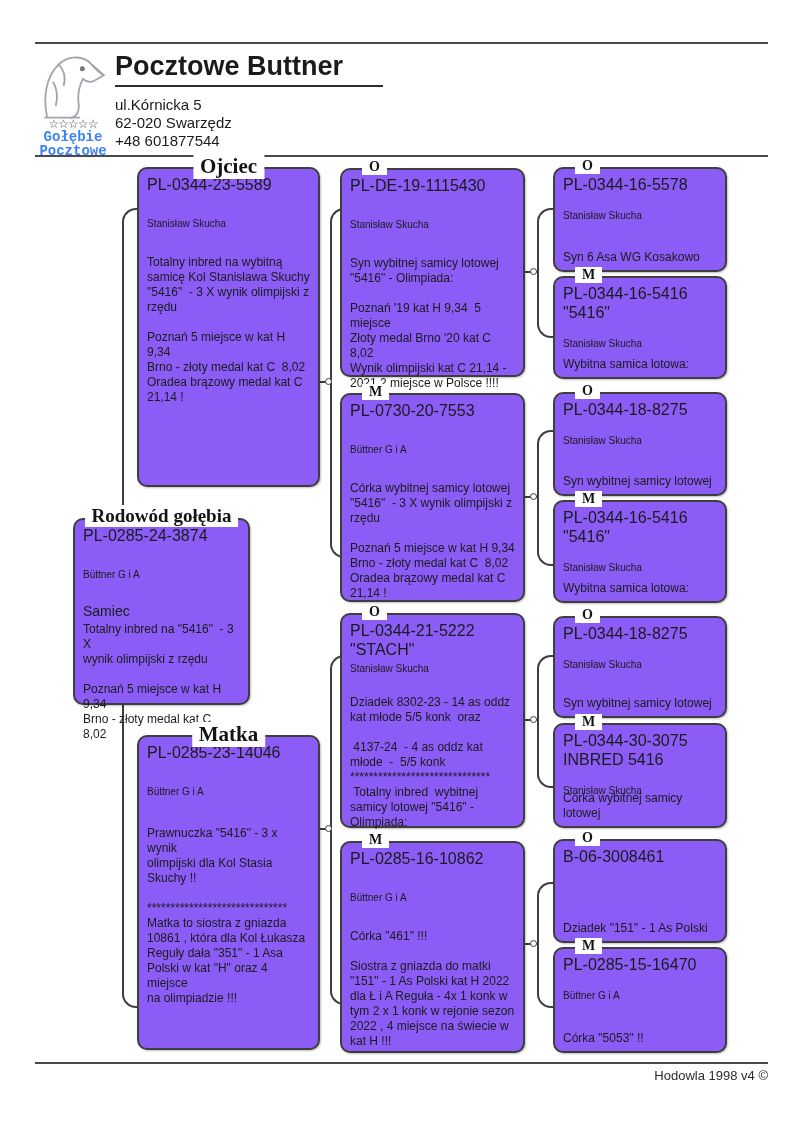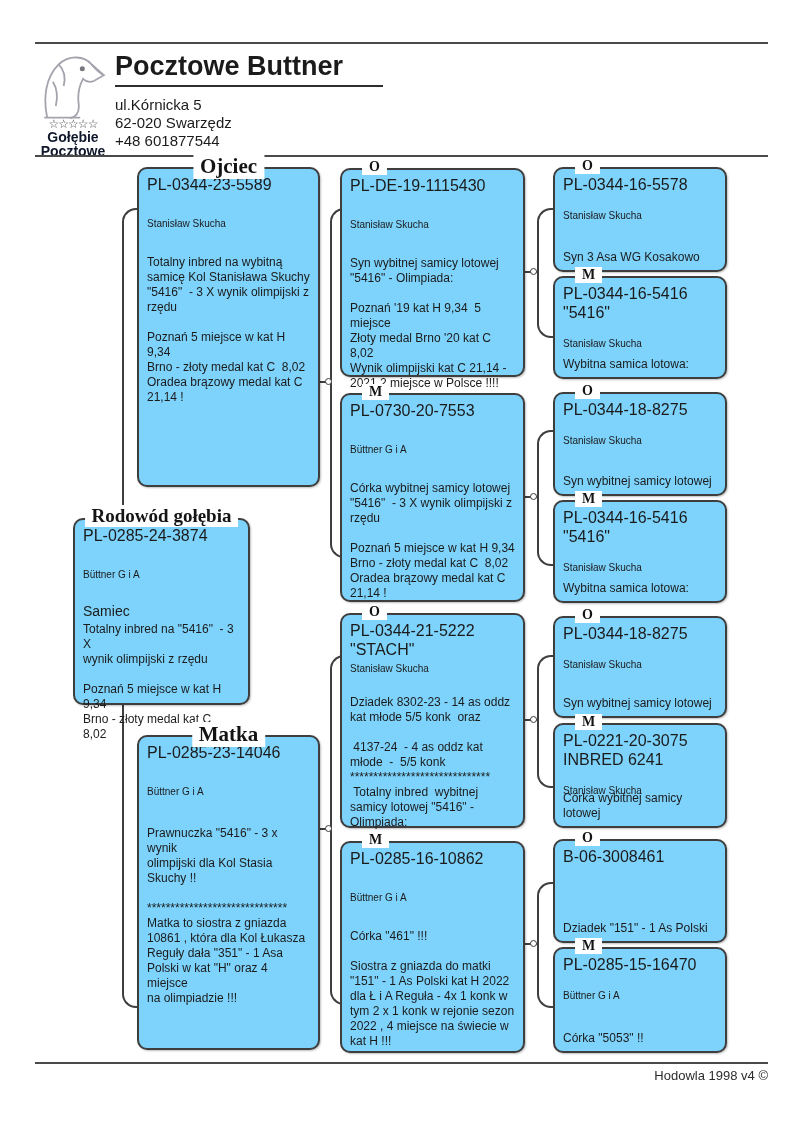--- a/index.html
+++ b/index.html
@@ -6,24 +6,24 @@
   #page{position:relative;width:800px;height:1131px;background:#fff;overflow:hidden;
         font-family:"Liberation Sans",sans-serif;color:#1b1b1b;}
   .hrule{position:absolute;height:2px;background:#4a4a4a;}
   
   #owner-name{position:absolute;left:115px;top:50px;font-size:27px;font-weight:bold;
               border-bottom:2px solid #2e2e2e;padding:0 40px 3px 0;line-height:32px;}
   #owner-address{position:absolute;left:115px;top:96px;font-size:15px;line-height:18px;white-space:pre-line;}
   #logo{position:absolute;left:34px;top:53px;width:78px;text-align:center;}
   #logo svg{display:block;margin:0 auto;}
   #logo .stars{font-size:12px;letter-spacing:-1px;color:#4c4c4c;line-height:11px;}
-  #logo .logo-word{font-family:Liberation Sans, sans-serif;font-weight:bold;font-size:14px;
-                   color:#0f172a;line-height:14px;}
+  #logo .logo-word{font-family:Liberation Mono, monospace;font-weight:bold;font-size:14px;
+                   color:#3b82f6;line-height:14px;}
   
-  .box{position:absolute;background:#7dd3fc;border:2px solid #3e3e3e;border-radius:10px;
+  .box{position:absolute;background:#8b5cf6;border:2px solid #3e3e3e;border-radius:10px;
        box-shadow:1px 1px 2px rgba(0,0,0,.25);z-index:3;padding:6px 8px;box-sizing:border-box;}
   .tab{position:absolute;top:-11px;left:20px;background:#fff;padding:0 7px;
        font-family:"Liberation Serif",serif;font-weight:bold;font-size:14px;color:#141414;}
   .tab.center{left:50%;transform:translateX(-50%);white-space:nowrap;font-size:21px;top:-15px;}
   .ring{font-size:16px;line-height:19px;white-space:pre-wrap;}
   .alias{font-size:16px;line-height:19px;white-space:pre-wrap;}
   .name{font-size:10px;line-height:17px;margin-top:21px;white-space:pre-wrap;}
   .name.tight{margin-top:1px;}
   .sex{font-size:14px;line-height:17px;margin-top:20px;}
   .desc{font-size:12px;line-height:15px;margin-top:23px;white-space:pre-wrap;}
@@ -189,21 +189,21 @@
 dla Ł i A Reguła - 4x 1 konk w
 tym 2 x 1 konk w rejonie sezon
 2022 , 4 miejsce na świecie w
 kat H !!!</div>
   </div>
 
   <div class="box sm" style="left:553px;top:167px;width:174px;height:105px;">
     <span class="tab">O</span>
     <div class="ring">PL-0344-16-5578</div>
     <div class="name">Stanisław Skucha</div>
-    <div class="desc">Syn 3 Asa WG Kosakowo</div>
+    <div class="desc">Syn 6 Asa WG Kosakowo</div>
   </div>
 
   <div class="box sm" style="left:553px;top:276px;width:174px;height:103px;">
     <span class="tab">M</span>
     <div class="ring">PL-0344-16-5416</div>
     <div class="alias">"5416"</div>
     <div class="name tight">Stanisław Skucha</div>
     <div class="desc">Wybitna samica lotowa:</div>
   </div>
 
@@ -224,22 +224,22 @@
 
   <div class="box sm" style="left:553px;top:616px;width:174px;height:102px;">
     <span class="tab">O</span>
     <div class="ring">PL-0344-18-8275</div>
     <div class="name">Stanisław Skucha</div>
     <div class="desc">Syn wybitnej samicy lotowej</div>
   </div>
 
   <div class="box sm" style="left:553px;top:723px;width:174px;height:105px;">
     <span class="tab">M</span>
-    <div class="ring">PL-0221-20-3075</div>
-    <div class="alias">INBRED 6241</div>
+    <div class="ring">PL-0344-30-3075</div>
+    <div class="alias">INBRED 5416</div>
     <div class="name tight">Stanisław Skucha</div>
     <div class="desc">Córka wybitnej samicy lotowej</div>
   </div>
 
   <div class="box sm" style="left:553px;top:839px;width:174px;height:104px;">
     <span class="tab">O</span>
     <div class="ring">B-06-3008461</div>
     <div class="desc">Dziadek "151" - 1 As Polski</div>
   </div>
 

